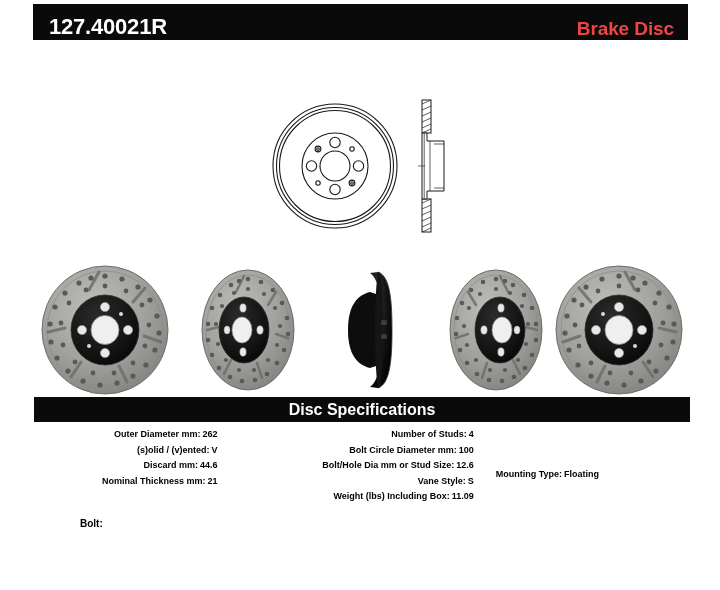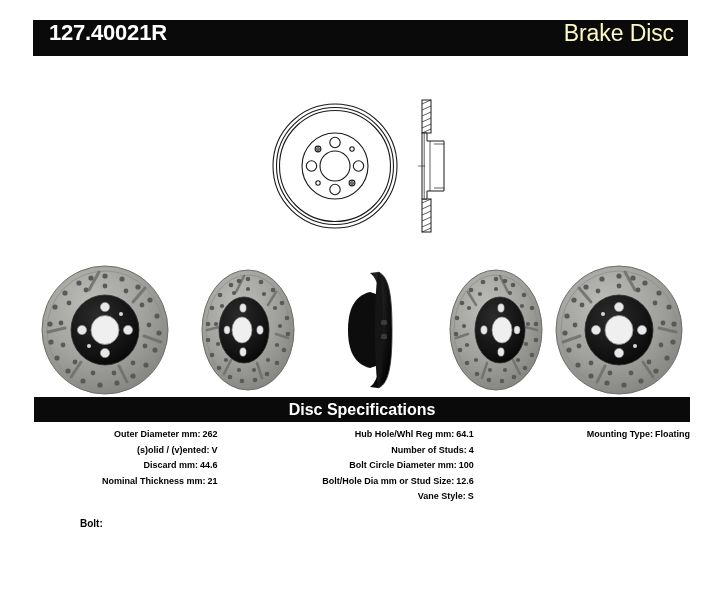--- a/index.html
+++ b/index.html
@@ -13,40 +13,40 @@
     position: relative;
     font-family: "Liberation Sans", sans-serif;
     color: #000000;
     overflow: hidden;
   }
 
   
   #header-bar {
     position: absolute;
     left: 33px;
-    top: 20px;
+    top: 4px;
     width: 655px;
     height: 36px;
     background: #0a0a0a;
     display: flex;
-    align-items: flex-start;
+    align-items: flex-end;
     justify-content: space-between;
     box-sizing: border-box;
     padding: 0 14px 0 16px;
   }
   #part-number {
     color: #ffffff;
     font-size: 22px;
     font-weight: bold;
     letter-spacing: -0.2px;
   }
   #product-type {
-    color: #fef9c3;
-    font-size: 23px;
-    font-weight: normal;
+    color: #ef4444;
+    font-size: 19px;
+    font-weight: bold;
     letter-spacing: -0.1px;
   }
 
   
   #technical-drawing {
     position: absolute;
     left: 272px;
     top: 86px;
     width: 190px;
     height: 160px;
@@ -91,21 +91,21 @@
     width: 656px;
     display: flex;
   }
   .spec-col {
     font-size: 9px;
     font-weight: bold;
     line-height: 15.5px;
   }
   .spec-col-left   { width: 190px; text-align: right; }
   .spec-col-middle { width: 265px; text-align: right; }
-  .spec-col-right  { width: 201px; text-align: right; padding-left: 22px; }
+  .spec-col-right  { width: 201px; text-align: left; padding-left: 22px; margin-top: 40px; }
   .spec-row { white-space: nowrap; }
   .spec-value { margin-left: 2px; }
 
   
   #note-area {
     position: absolute;
     left: 80px;
     top: 518px;
     font-size: 10px;
     font-weight: bold;
@@ -482,25 +482,25 @@
 </div>
 
 <div id="specs-columns">
   <div class="spec-col spec-col-left">
       <div class="spec-row"><span>Outer Diameter mm:</span><span class="spec-value">262</span></div>
       <div class="spec-row"><span>(s)olid / (v)ented:</span><span class="spec-value">V</span></div>
       <div class="spec-row"><span>Discard mm:</span><span class="spec-value">44.6</span></div>
       <div class="spec-row"><span>Nominal Thickness mm:</span><span class="spec-value">21</span></div>
     </div>
   <div class="spec-col spec-col-middle">
-      <div class="spec-row"><span>Hub Hole/Whl Reg mm:</span><span class="spec-value">64.1</span></div>
       <div class="spec-row"><span>Number of Studs:</span><span class="spec-value">4</span></div>
       <div class="spec-row"><span>Bolt Circle Diameter mm:</span><span class="spec-value">100</span></div>
       <div class="spec-row"><span>Bolt/Hole Dia mm or Stud Size:</span><span class="spec-value">12.6</span></div>
       <div class="spec-row"><span>Vane Style:</span><span class="spec-value">S</span></div>
+      <div class="spec-row"><span>Weight (lbs) Including Box:</span><span class="spec-value">11.09</span></div>
     </div>
   <div class="spec-col spec-col-right">
       <div class="spec-row"><span>Mounting Type:</span><span class="spec-value">Floating</span></div>
     </div>
 </div>
 
 <div id="note-area">
   <span>Bolt:</span>
   <span></span>
 </div>

